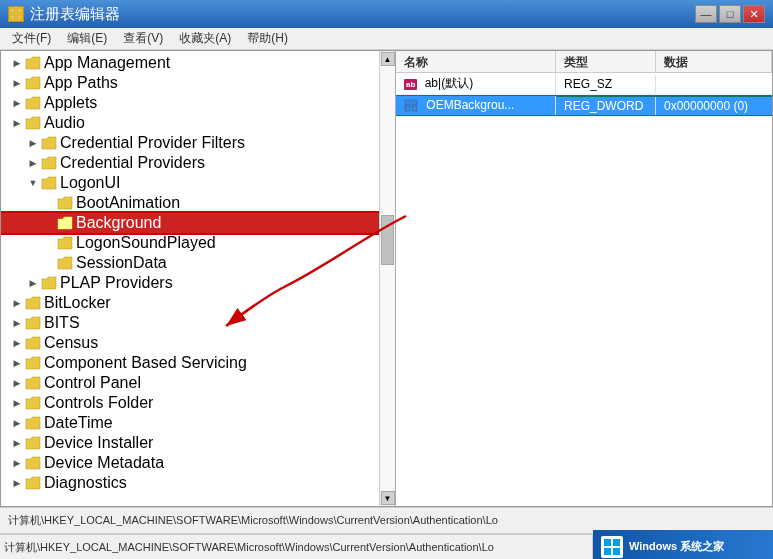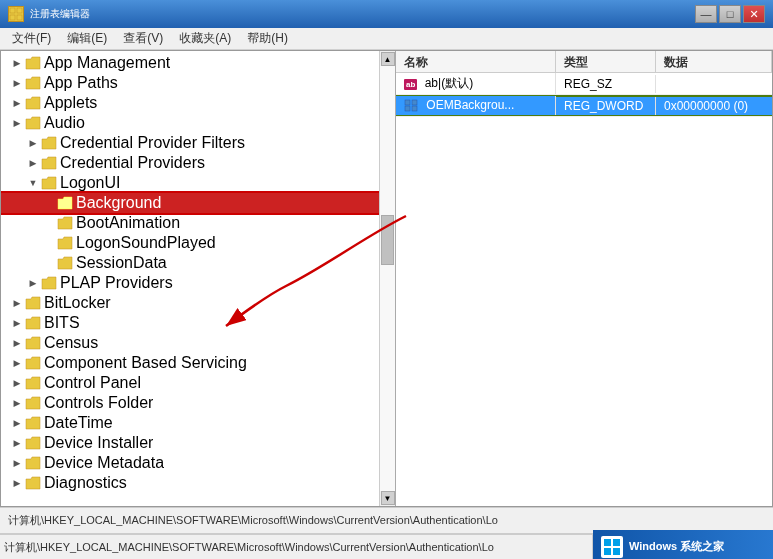--- a/index.html
+++ b/index.html
@@ -28,21 +28,21 @@
       background: #e8c840;
       border: 1px solid #c09020;
       display: flex;
       align-items: center;
       justify-content: center;
       font-size: 9px;
       color: #333;
     }
     .title-bar-text {
       color: white;
-      font-size: 10px;
+      font-size: 15px;
       flex: 1;
     }
     .title-bar-buttons {
       display: flex;
       gap: 2px;
     }
     .title-btn {
       width: 22px;
       height: 18px;
       background: linear-gradient(to bottom, #d0d0d0, #b0b0b0);
@@ -169,21 +169,21 @@
       flex: 1;
       overflow-y: auto;
     }
     .reg-row {
       display: flex;
       height: 22px;
       align-items: center;
       border-bottom: 1px solid #f0f0f0;
       cursor: pointer;
     }
-    .reg-row.selected { background: #4d7c0f; color: white; }
+    .reg-row.selected { background: #0f766e; color: white; }
     .reg-cell {
       padding: 2px 8px;
       font-size: 12px;
       overflow: hidden;
       text-overflow: ellipsis;
       white-space: nowrap;
     }
     .reg-cell.name { width: 160px; border-right: 1px solid #e0e0e0; }
     .reg-cell.type { width: 100px; border-right: 1px solid #e0e0e0; }
     .reg-cell.data { flex: 1; }
@@ -323,38 +323,38 @@
       <div class="tree-item indent-2">
         <div class="tree-arrow expanded"></div>
         <div class="folder-icon">
           <svg viewBox="0 0 16 14">
               <path d="M1,3 L6,3 L7,1 L15,1 L15,13 L1,13 Z" fill="#e8c840" stroke="#c09020" stroke-width="0.5"></path>
             </svg>
         </div>
         <span class="tree-label">LogonUI</span>
       </div>
 
+      <div class="tree-item indent-3">
+        <div class="tree-arrow empty"></div>
+        <div class="folder-icon">
+          <svg viewBox="0 0 16 14">
+              <path d="M1,3 L6,3 L7,1 L15,1 L15,13 L1,13 Z" fill="#e8c840" stroke="#c09020" stroke-width="0.5"></path>
+            </svg>
+        </div>
+        <span class="tree-label">BootAnimation</span>
+      </div>
+
       <div class="tree-item indent-3 selected" style="background:#cc2222; color:white; outline: 2px solid #cc0000;">
         <div class="tree-arrow empty"></div>
         <div class="folder-icon">
           <svg viewBox="0 0 16 14">
               <path d="M1,3 L6,3 L7,1 L15,1 L15,13 L1,13 Z" fill="#f0d060" stroke="#c09020" stroke-width="0.5"></path>
             </svg>
         </div>
         <span class="tree-label">Background</span>
-      </div>
-
-      <div class="tree-item indent-3">
-        <div class="tree-arrow empty"></div>
-        <div class="folder-icon">
-          <svg viewBox="0 0 16 14">
-              <path d="M1,3 L6,3 L7,1 L15,1 L15,13 L1,13 Z" fill="#e8c840" stroke="#c09020" stroke-width="0.5"></path>
-            </svg>
-        </div>
-        <span class="tree-label">BootAnimation</span>
       </div>
 
       <div class="tree-item indent-3">
         <div class="tree-arrow empty"></div>
         <div class="folder-icon">
           <svg viewBox="0 0 16 14">
               <path d="M1,3 L6,3 L7,1 L15,1 L15,13 L1,13 Z" fill="#e8c840" stroke="#c09020" stroke-width="0.5"></path>
             </svg>
         </div>
         <span class="tree-label">LogonSoundPlayed</span>

